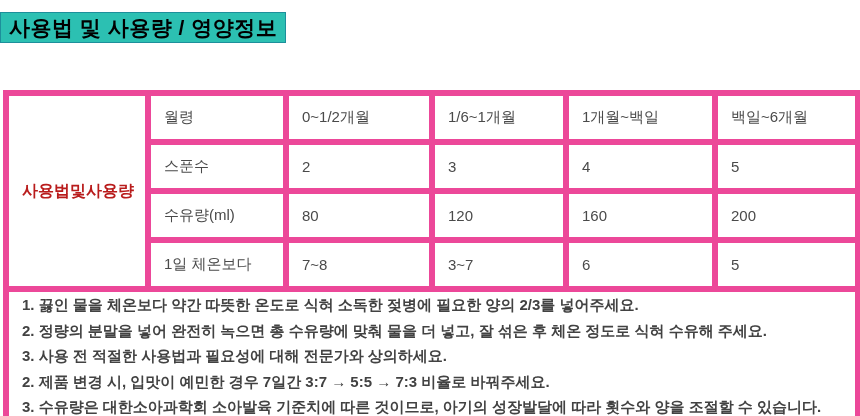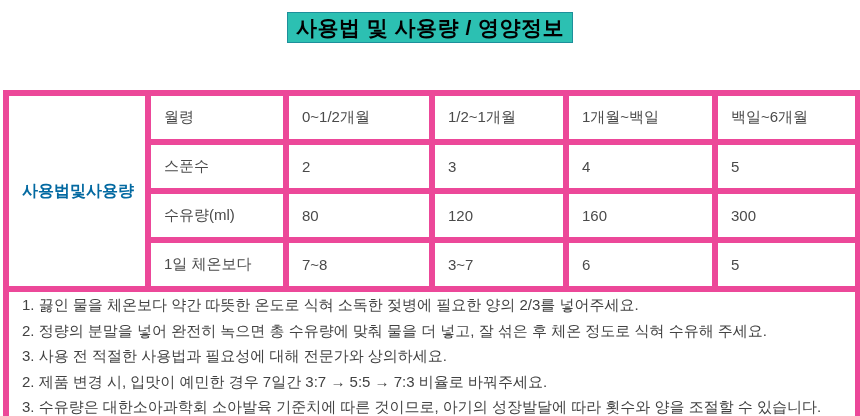--- a/index.html
+++ b/index.html
@@ -5,21 +5,20 @@
   html, body {
     margin: 0;
     padding: 0;
     width: 860px;
     height: 416px;
     background: #ffffff;
     overflow: hidden;
     font-family: "Liberation Sans", "DejaVu Sans", sans-serif;
   }
   .title-wrap {
-    text-align: center;
     padding-top: 12px;
     height: 34px;
   }
   .title-banner {
     display: inline-block;
     background: #2cc0b2;
     border: 1px solid #1d8f9b;
     color: #000000;
     font-size: 21px;
     font-weight: bold;
@@ -40,36 +39,37 @@
   }
   table.usage-table td {
     border: 6px solid #ec4899;
     height: 43px;
     padding: 0 13px;
     vertical-align: middle;
     white-space: nowrap;
     overflow: hidden;
   }
   td.section-cell {
-    color: #0369a1;
+    color: #b91c1c;
     font-weight: bold;
     font-size: 16px;
     padding-left: 14px;
   }
   td.notes-cell {
     height: 130px;
     vertical-align: top;
     padding: 4px 10px;
     white-space: normal;
   }
   .note-line {
     font-size: 15px;
     line-height: 25.5px;
     color: #424242;
     white-space: nowrap;
+    font-weight: bold;
   }
 </style>
 </head>
 <body>
 
 <div class="title-wrap">
   <span class="title-banner">사용법 및 사용량 / 영양정보</span>
 </div>
 
 <div class="content">
@@ -80,37 +80,37 @@
       <col style="width:146px">
       <col style="width:134px">
       <col style="width:149px">
       <col style="width:143px">
     </colgroup>
     <tbody>
       <tr>
         <td class="section-cell" rowspan="4">사용법및사용량</td>
         <td>월령</td>
         <td>0~1/2개월</td>
-        <td>1/2~1개월</td>
+        <td>1/6~1개월</td>
         <td>1개월~백일</td>
         <td>백일~6개월</td>
       </tr>
       <tr>
         <td>스푼수</td>
         <td>2</td>
         <td>3</td>
         <td>4</td>
         <td>5</td>
       </tr>
       <tr>
         <td>수유량(ml)</td>
         <td>80</td>
         <td>120</td>
         <td>160</td>
-        <td>300</td>
+        <td>200</td>
       </tr>
       <tr>
         <td>1일 체온보다</td>
         <td>7~8</td>
         <td>3~7</td>
         <td>6</td>
         <td>5</td>
       </tr>
       <tr>
         <td class="notes-cell" colspan="6">

